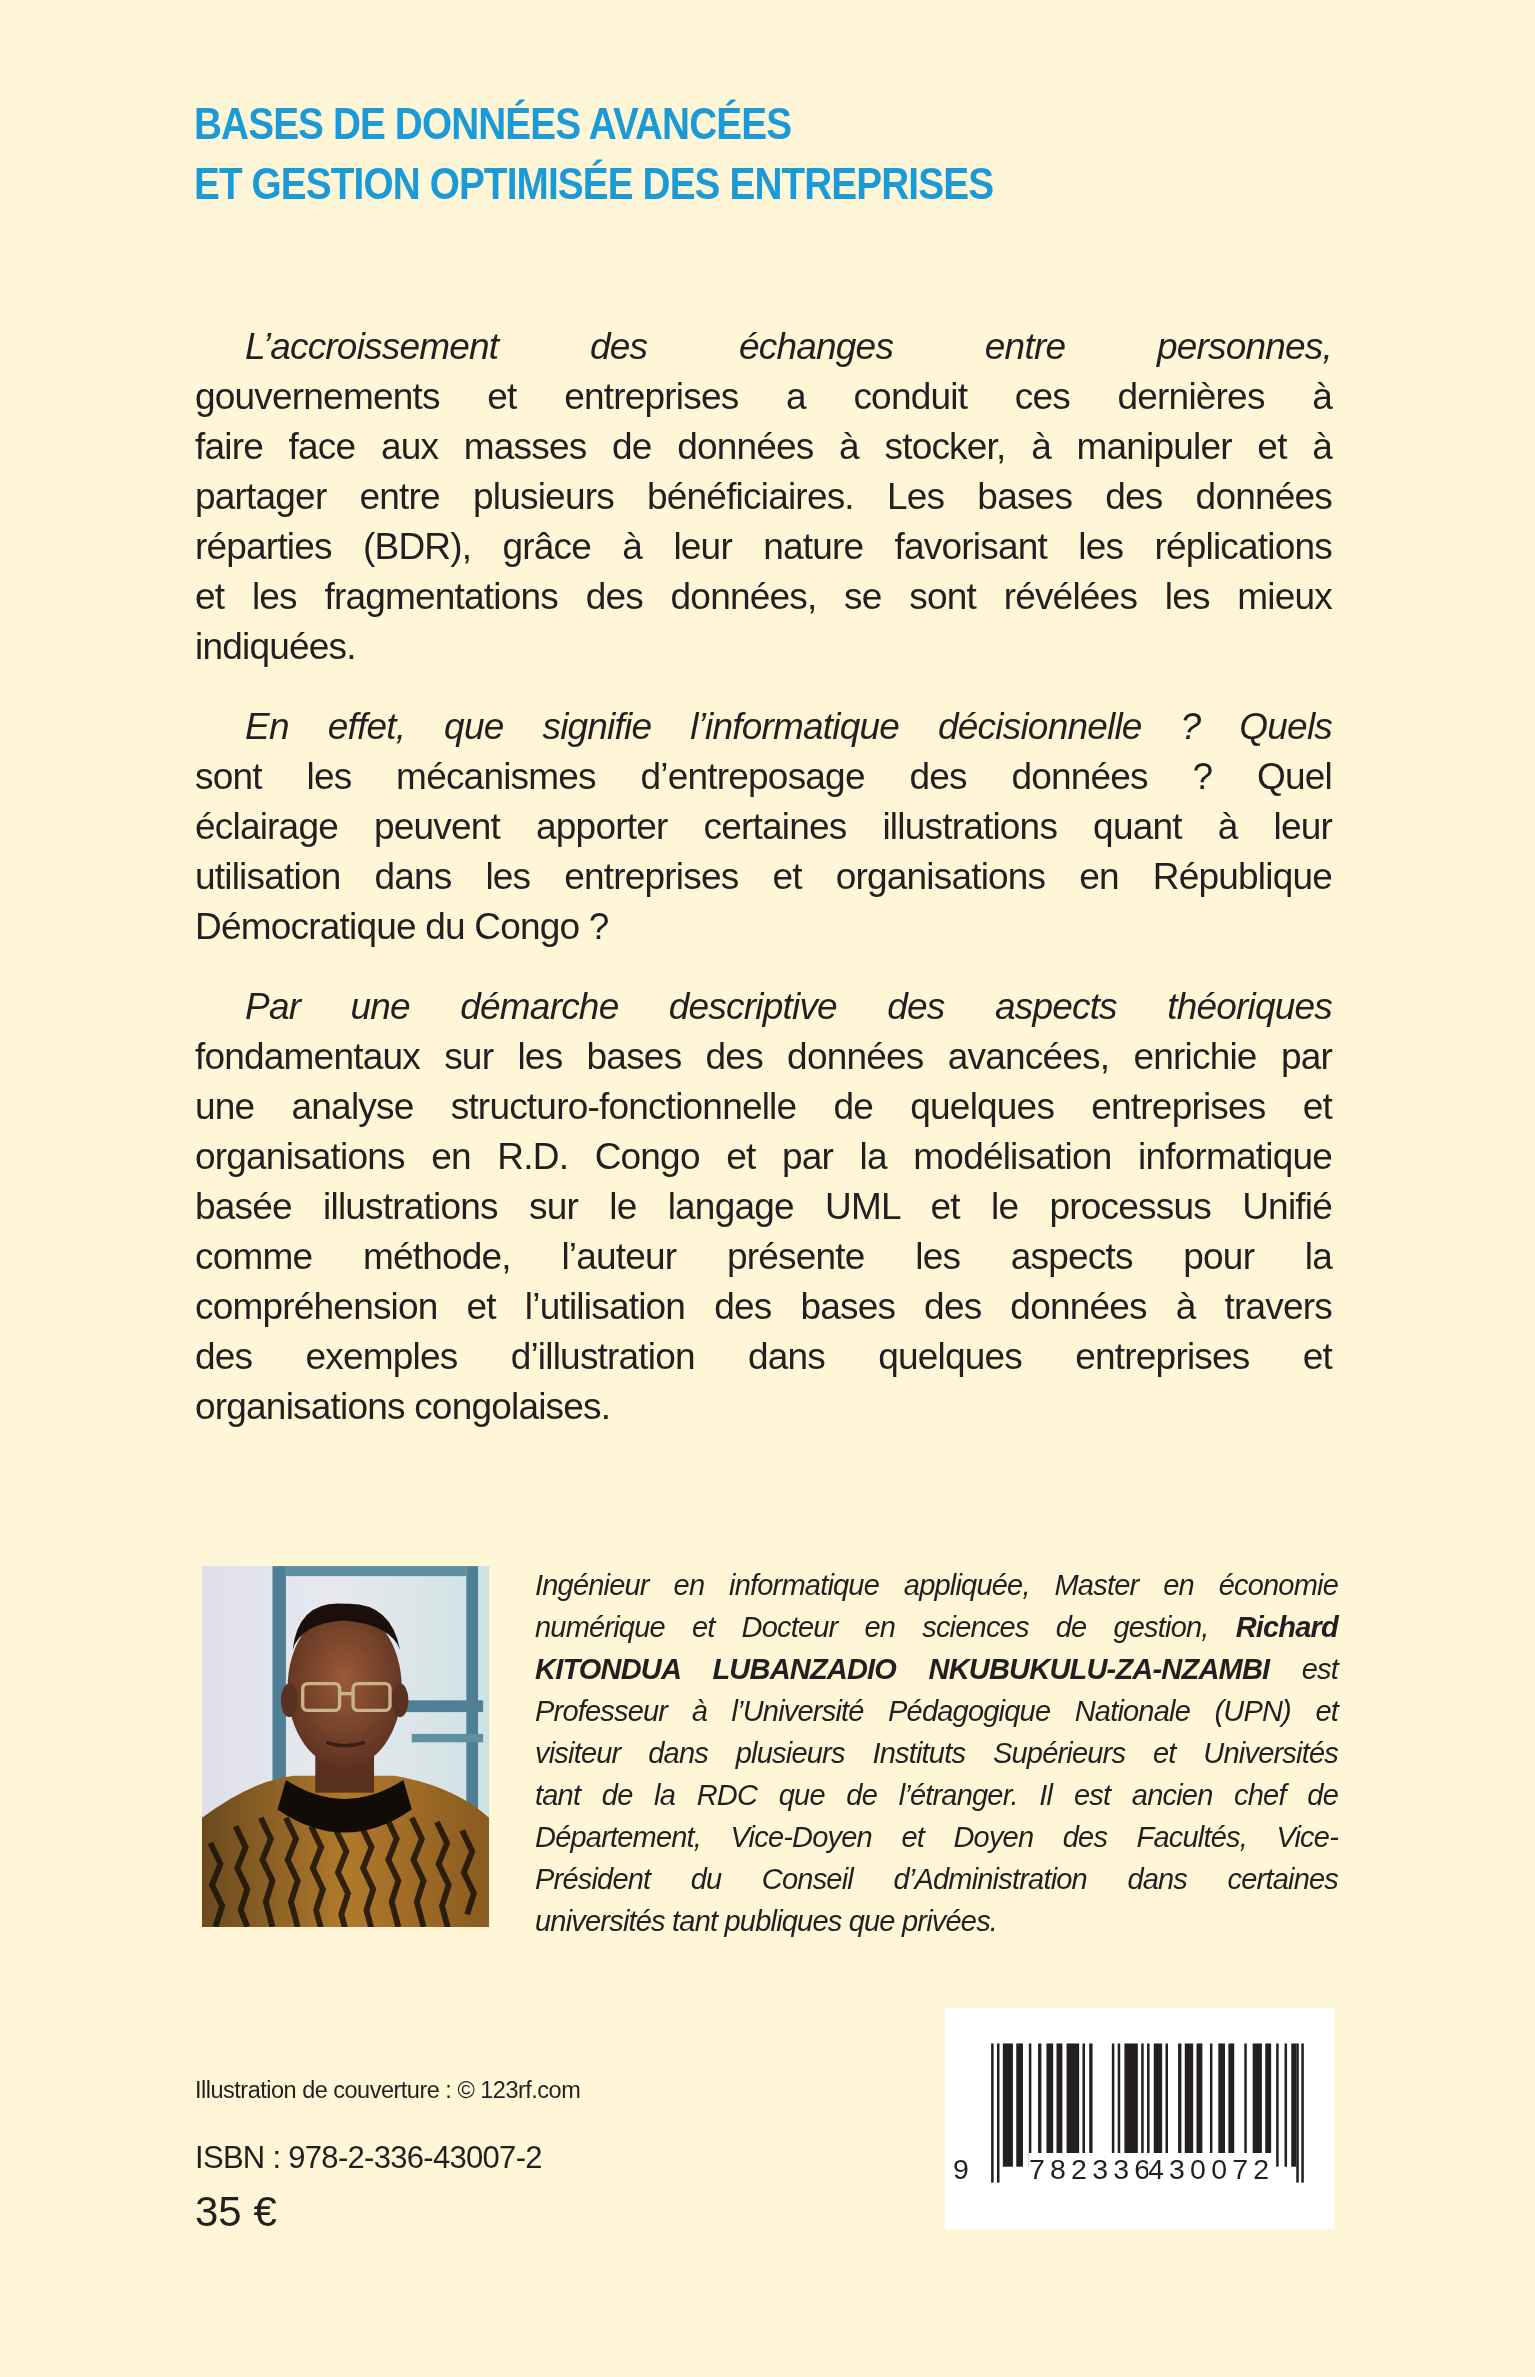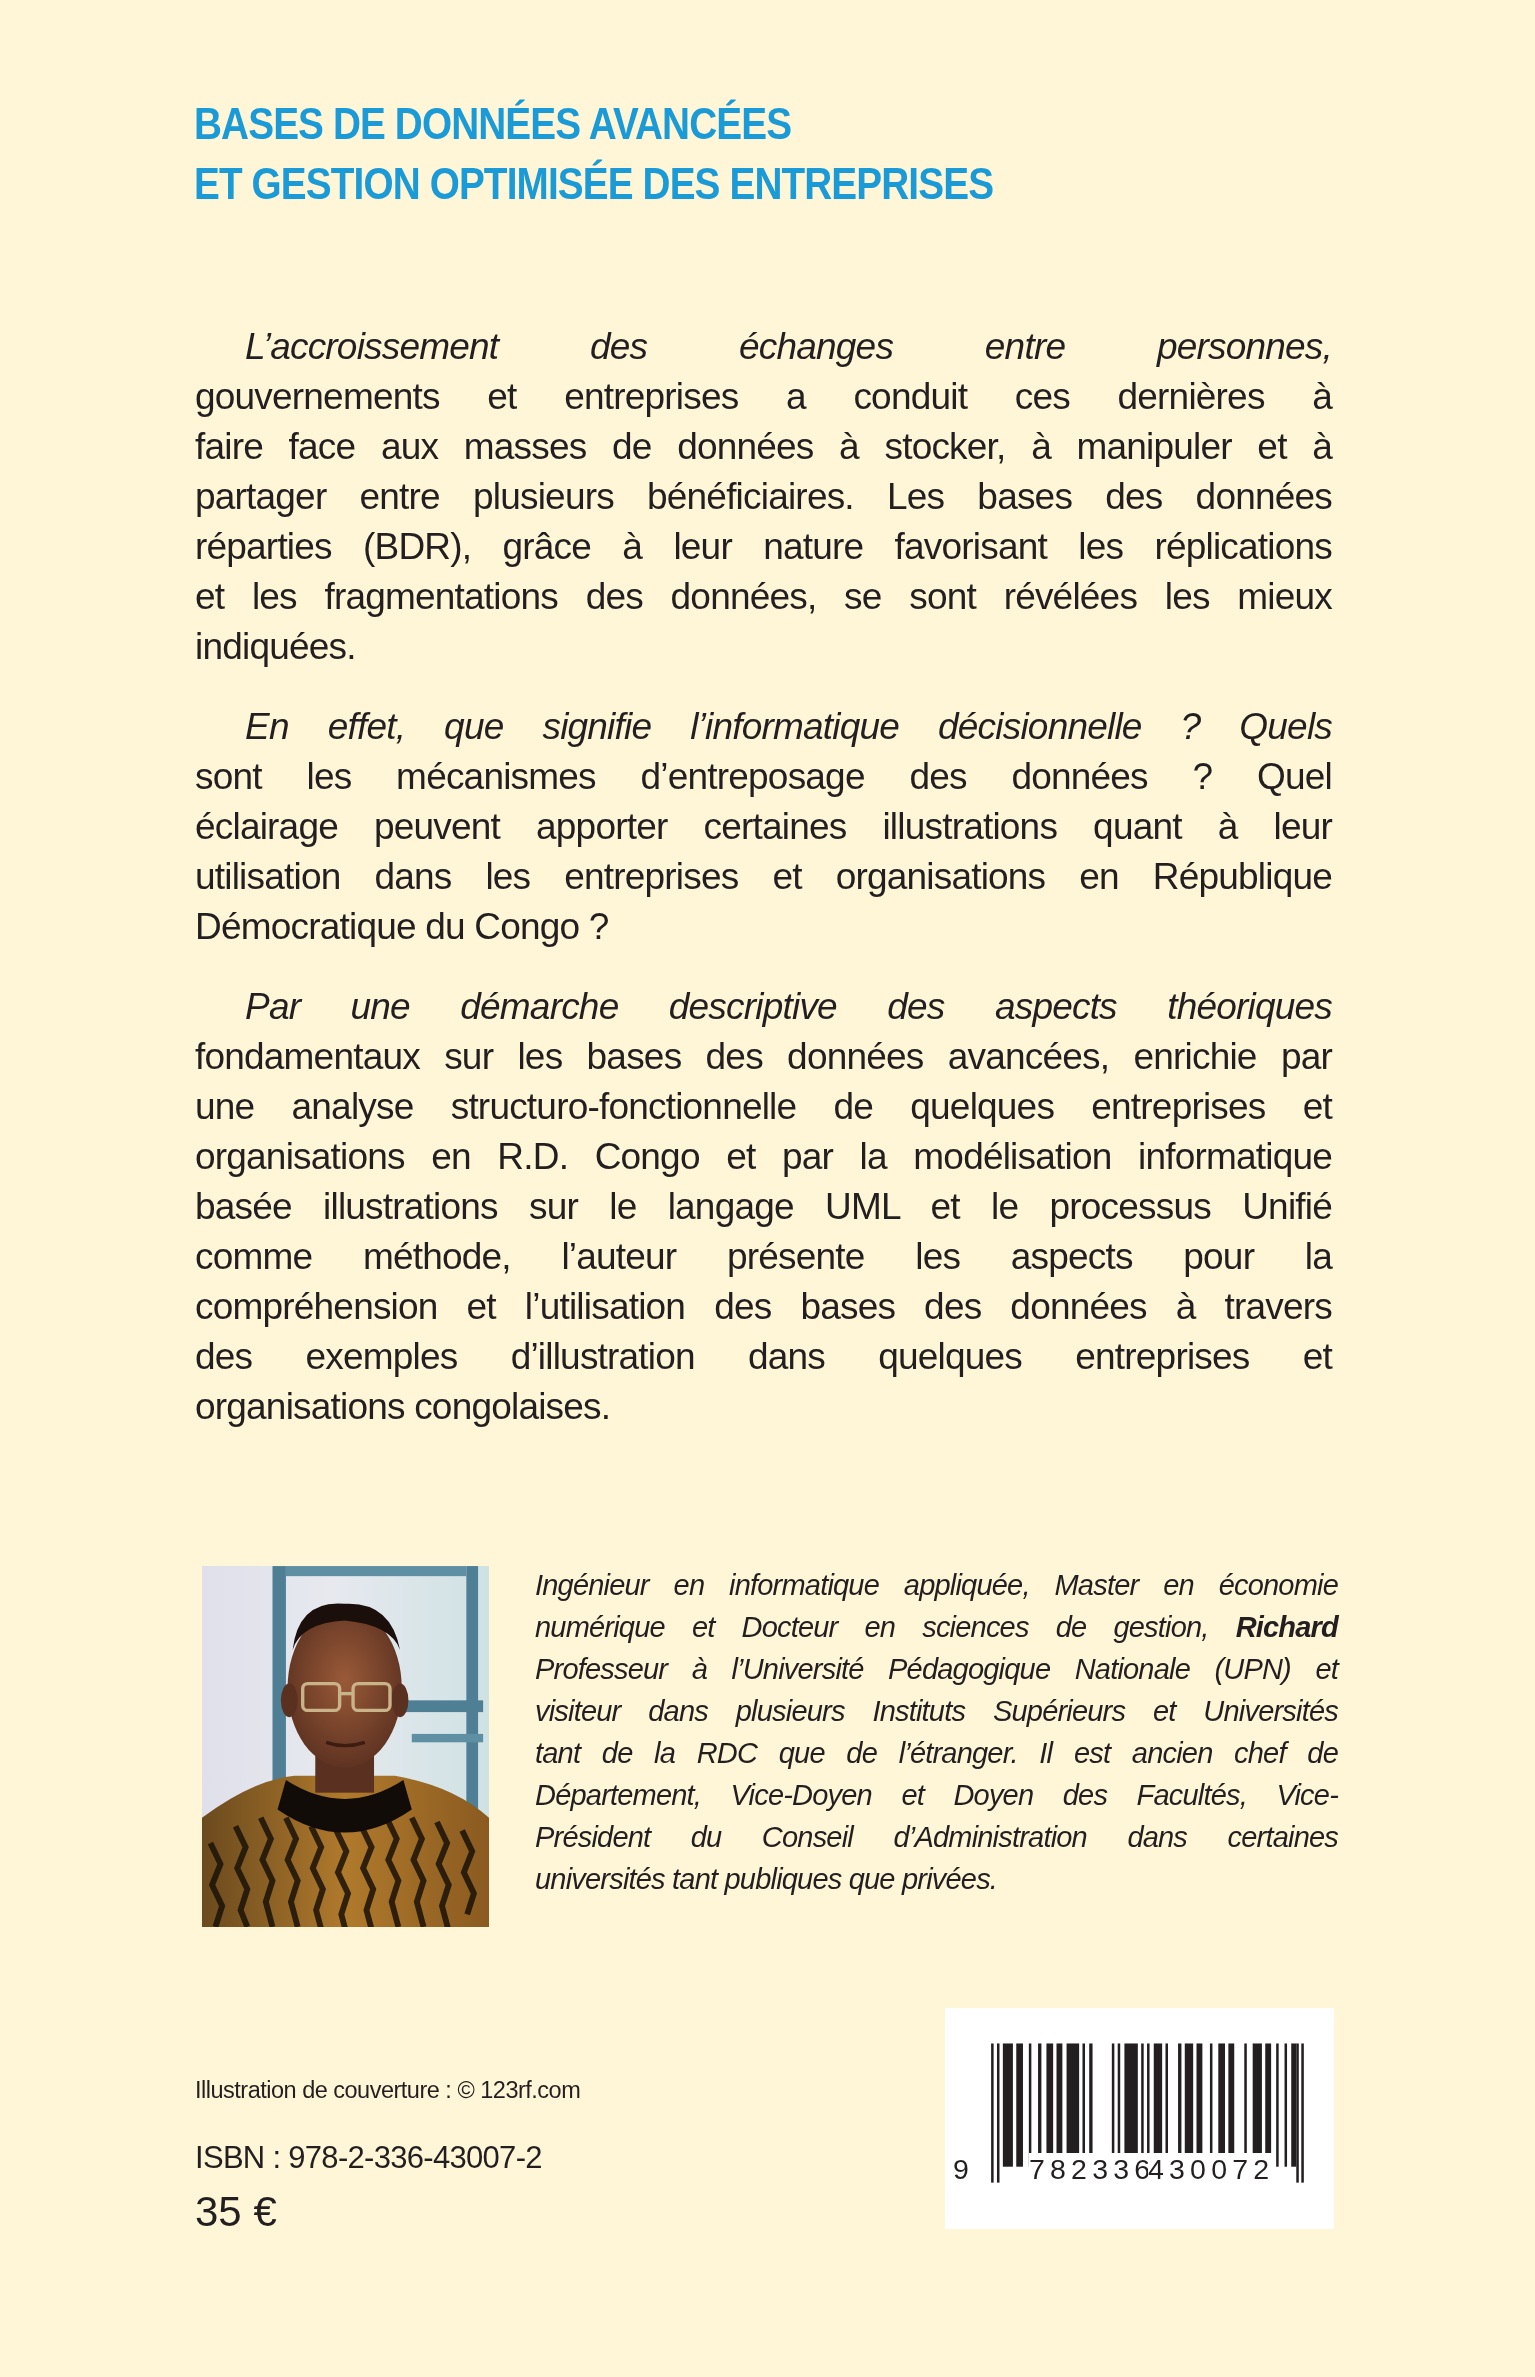--- a/index.html
+++ b/index.html
@@ -160,20 +160,21 @@
       <path d="M164 152 L180 152"></path>
     </g>
 
     <path d="M148 210 Q170 218 194 210" stroke="#3a1c12" stroke-width="4" fill="none"></path>
   </svg>
 </div>
 
 <div class="bio">
   <span class="line">Ingénieur en informatique appliquée, Master en économie</span>
   <span class="line"><span>numérique et Docteur en sciences de gestion,</span> <b>Richard</b></span>
+  <span class="line"><b>KITONDUA LUBANZADIO NKUBUKULU-ZA-NZAMBI</b> <span>est</span></span>
   <span class="line">Professeur à l’Université Pédagogique Nationale (UPN) et</span>
   <span class="line">visiteur dans plusieurs Instituts Supérieurs et Universités</span>
   <span class="line">tant de la RDC que de l’étranger. Il est ancien chef de</span>
   <span class="line">Département, Vice-Doyen et Doyen des Facultés, Vice-</span>
   <span class="line">Président du Conseil d’Administration dans certaines</span>
   <span class="line last">universités tant publiques que privées.</span>
 </div>
 
 <div class="credit">Illustration de couverture : © 123rf.com</div>
 <div class="isbn">ISBN : 978-2-336-43007-2</div>

